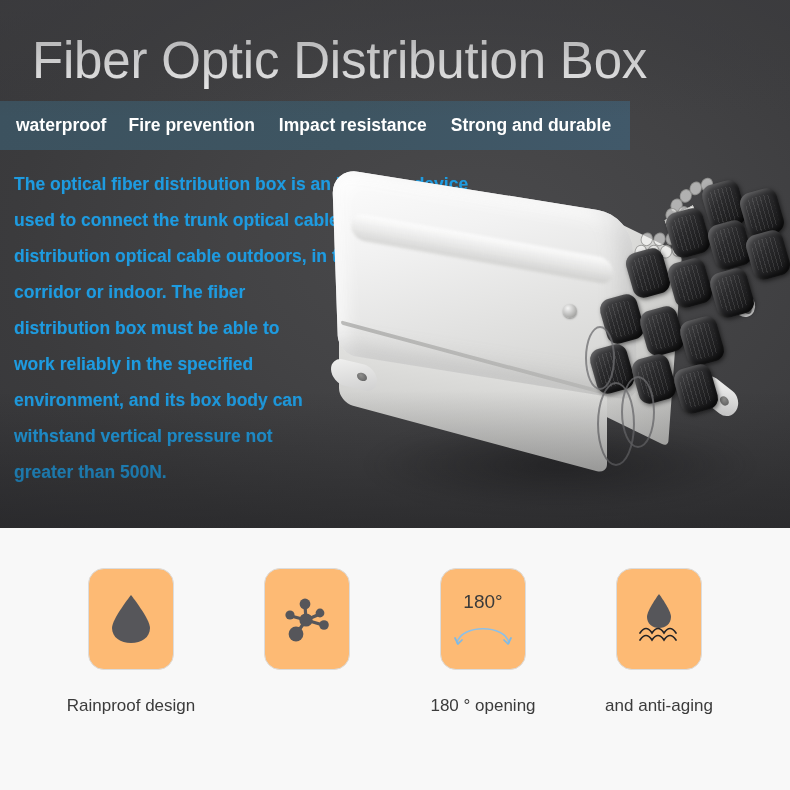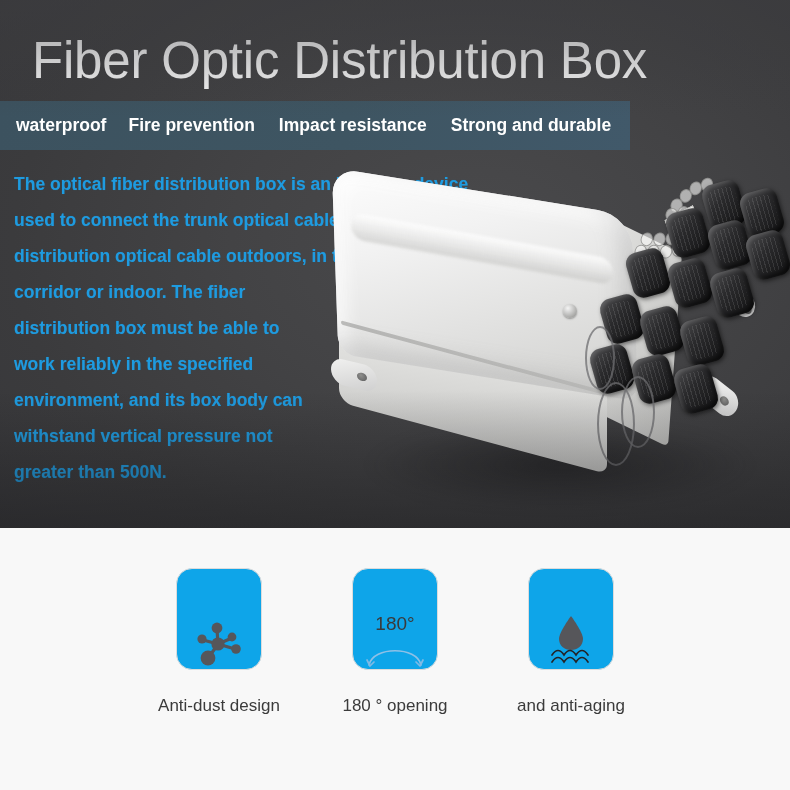--- a/index.html
+++ b/index.html
@@ -249,23 +249,23 @@
     width: 176px;
     display: flex;
     flex-direction: column;
     align-items: center;
   }
   .feature-card {
     width: 84px;
     height: 100px;
     border: 1px solid #dcdcdc;
     border-radius: 16px;
-    background: #0ea5e9;
+    background: #fdba74;
     display: flex;
-    align-items: flex-end;
+    align-items: center;
     justify-content: center;
   }
   .feature-caption {
     margin-top: 18px;
     font-size: 17px;
     line-height: 35px;
     color: #3b3b3b;
     text-align: center;
     white-space: nowrap;
   }
@@ -358,20 +358,30 @@
         <span class="tether" style="left:48px;  top:200px; width:30px; height:68px;"></span>
         <span class="tether" style="left:12px;  top:150px; width:26px; height:60px;"></span>
       </div>
     </div>
 
     <div class="hero-vignette"></div>
   </div>
 
   <div class="features">
 
+    <div class="feature">
+      <div class="feature-card">
+        <svg width="44" height="52" viewBox="0 0 44 52">
+          <path d="M22 2 C22 2 41 26 41 35 C41 44.5 32.4 50 22 50 C11.6 50 3 44.5 3 35 C3 26 22 2 22 2 Z" fill="#56565a"></path>
+        </svg>
+      </div>
+      <div class="feature-caption">
+        <div>Rainproof design</div>
+      </div>
+    </div>
 
     <div class="feature">
       <div class="feature-card">
         <svg width="52" height="52" viewBox="0 0 52 52">
           <g stroke="#56565a" stroke-width="3.2" stroke-linecap="round">
             <line x1="25" y1="27" x2="24" y2="12"></line>
             <line x1="25" y1="27" x2="10" y2="23"></line>
             <line x1="25" y1="27" x2="39" y2="21"></line>
             <line x1="25" y1="27" x2="42" y2="32"></line>
             <line x1="25" y1="27" x2="16" y2="40"></line>
@@ -379,23 +389,20 @@
           <g fill="#56565a">
             <circle cx="25" cy="27" r="6.6"></circle>
             <circle cx="24" cy="11" r="5.4"></circle>
             <circle cx="9" cy="22" r="4.6"></circle>
             <circle cx="39" cy="20" r="4.4"></circle>
             <circle cx="43" cy="32" r="4.8"></circle>
             <circle cx="15" cy="41" r="7.4"></circle>
           </g>
         </svg>
       </div>
-      <div class="feature-caption">
-        <div>Anti-dust design</div>
-      </div>
     </div>
 
     <div class="feature">
       <div class="feature-card">
         <div style="display:flex;flex-direction:column;align-items:center;">
           <span class="ic-deg">180°</span>
           <svg width="62" height="30" viewBox="0 0 62 30" style="margin-top:6px">
             <path d="M5 26 C9 7 53 7 57 26" fill="none" stroke="#8ec0e6" stroke-width="1.7" stroke-linecap="round"></path>
             <path d="M3 21 L6 27 L10 23" fill="none" stroke="#7fb9e4" stroke-width="1.7" stroke-linecap="round" stroke-linejoin="round"></path>
             <path d="M52 23 L56 27 L59 21" fill="none" stroke="#7fb9e4" stroke-width="1.7" stroke-linecap="round" stroke-linejoin="round"></path>

